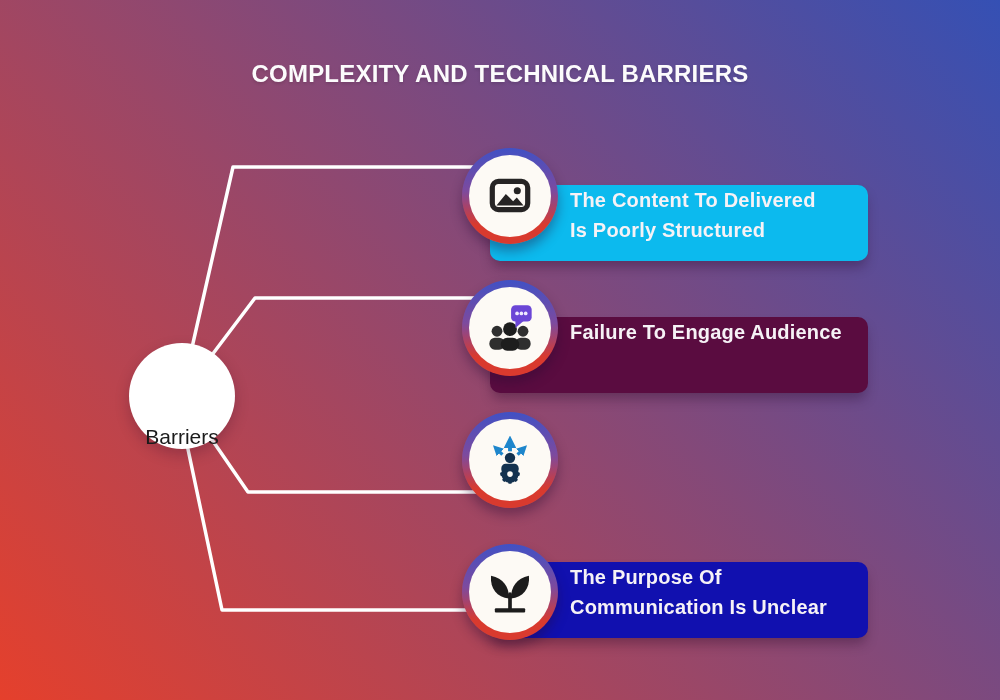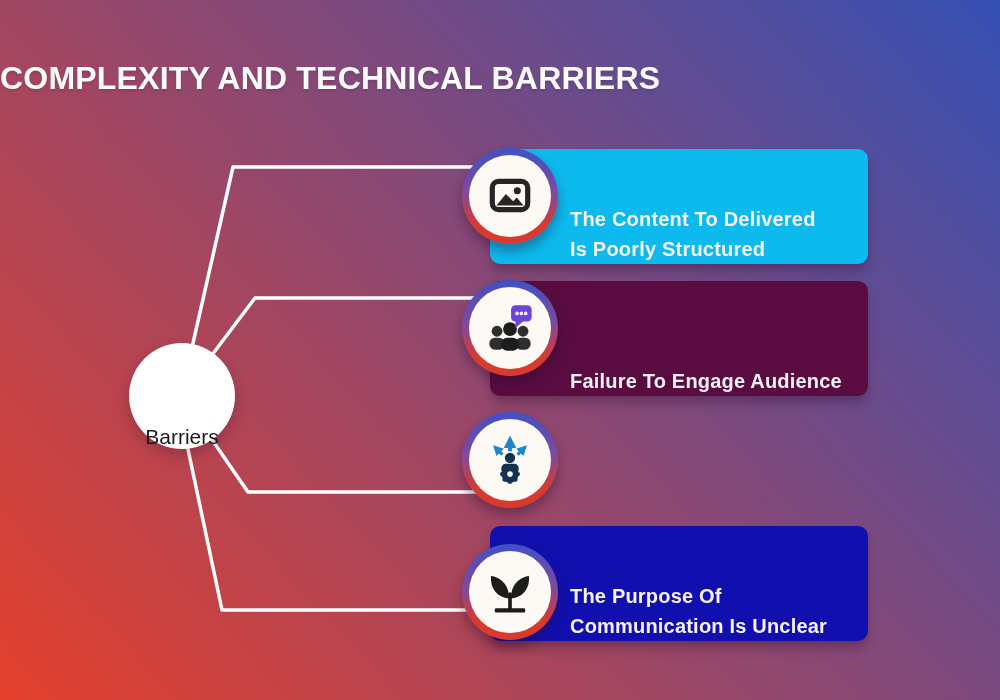--- a/index.html
+++ b/index.html
@@ -3,37 +3,38 @@
 <meta charset="utf-8">
 <style>
   html,body{margin:0;padding:0;}
   body{font-family:"Liberation Sans",sans-serif;}
   .canvas{
     position:relative;width:1000px;height:700px;overflow:hidden;
     background:linear-gradient(47deg,#e5402c 0%,#8e4871 50%,#3550b4 100%);
   }
   .title{
     position:absolute;top:60px;left:0;width:100%;
-    text-align:left;color:#fcfbfc;font-size:32px;font-weight:bold;
+    text-align:center;color:#fcfbfc;font-size:24px;font-weight:bold;
     letter-spacing:0.2px;margin:0;
     text-shadow:0 2px 3px rgba(0,0,0,0.12);
   }
   .lines-svg{position:absolute;left:0;top:0;z-index:1;}
   .lines-svg polyline{fill:none;stroke:#ffffff;stroke-width:3.5;stroke-linejoin:round;stroke-linecap:round;}
   .center-node{
     position:absolute;left:129px;top:343px;width:106px;height:106px;
     background:#ffffff;border-radius:50%;z-index:3;
     display:flex;align-items:flex-end;justify-content:center;
     box-shadow:0 6px 14px rgba(50,10,40,0.25);
   }
   .center-node span{color:#1b1b1b;font-size:21px;font-weight:500;}
   .row-bar{
-    position:absolute;left:490px;width:378px;height:115px;border-radius:10px;
-    z-index:2;display:flex;align-items:flex-end;
+    position:absolute;left:490px;width:378px;height:76px;border-radius:10px;
+    z-index:2;display:flex;align-items:flex-start;
     box-shadow:0 8px 12px -2px rgba(40,8,40,0.35);
+    margin-top:36px;
   }
   .row-label{
     padding-left:80px;color:#f6f2f6;font-size:20px;font-weight:600;
     line-height:30px;letter-spacing:0.2px;white-space:pre-line;
   }
   .icon-badge{
     position:absolute;left:462px;width:96px;height:96px;border-radius:50%;
     z-index:2;
     background:linear-gradient(180deg,#4051c5 0%,#7d4a9e 45%,#d93a2e 80%);
     display:flex;align-items:center;justify-content:center;

